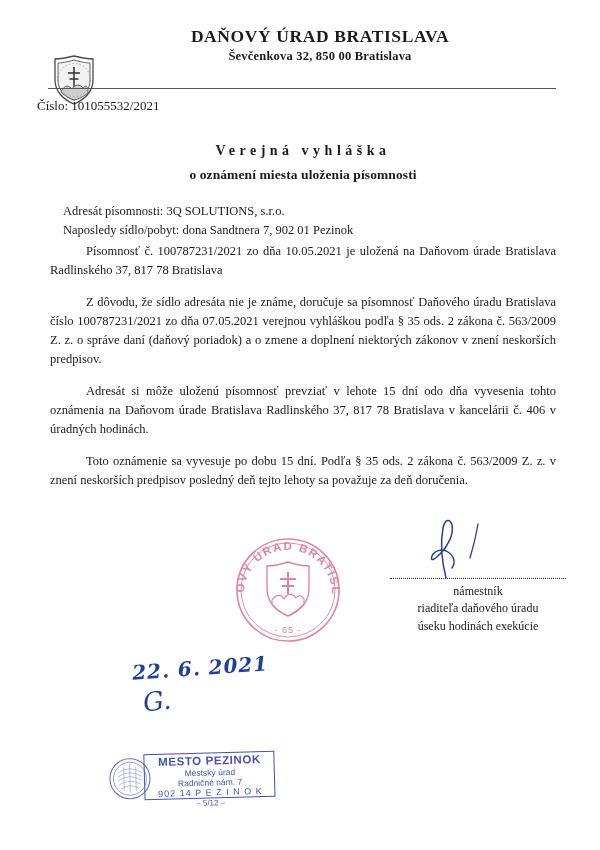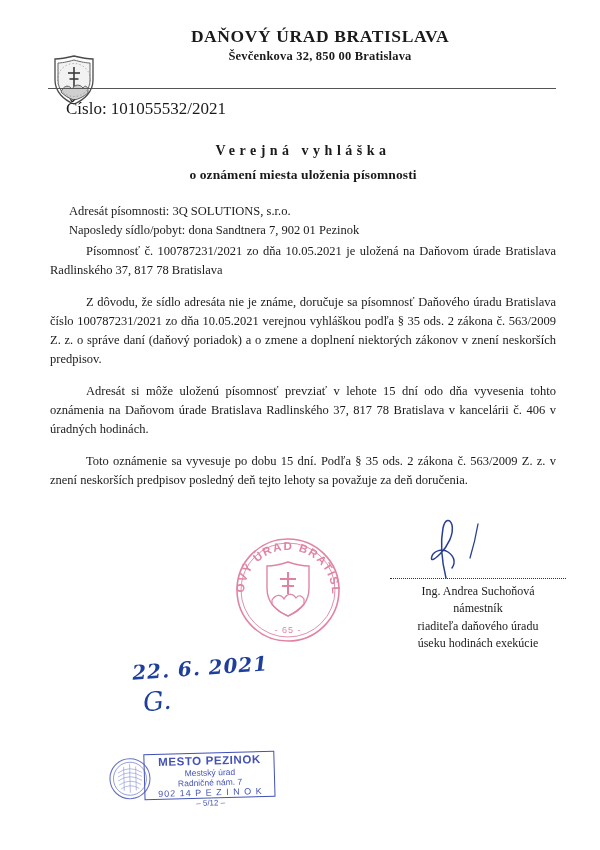--- a/index.html
+++ b/index.html
@@ -56,22 +56,22 @@
     position: absolute;
     left: 48px; top: 88px;
     width: 508px;
     height: 1px;
     background: #555;
   }
 
   
   .refblock {
     position: absolute;
-    left: 66px; top: 96px;
-    font-size: 17px;
+    left: 37px; top: 96px;
+    font-size: 13px;
     line-height: 1.55;
   }
 
   
   .title-wrap {
     position: absolute;
     left: 50px; top: 143px;
     width: 506px;
     text-align: center;
   }
@@ -84,21 +84,21 @@
   .title-sub {
     font-size: 13.5px;
     font-weight: bold;
     margin-top: 8px;
     letter-spacing: 0.1px;
   }
 
   
   .addressee {
     position: absolute;
-    left: 69px; top: 202px;
+    left: 63px; top: 202px;
     font-size: 12.5px;
     line-height: 1.55;
   }
 
   
   .body-copy {
     position: absolute;
     left: 50px; top: 242px;
     width: 506px;
     font-size: 12.5px;
@@ -250,21 +250,21 @@
     <div class="title-sub">o oznámení miesta uloženia písomnosti</div>
   </div>
 
   <div class="addressee">
     <div>Adresát písomnosti: 3Q SOLUTIONS, s.r.o.</div>
     <div>Naposledy sídlo/pobyt: dona Sandtnera 7, 902 01 Pezinok</div>
   </div>
 
   <div class="body-copy">
     <p>Písomnosť č. 100787231/2021 zo dňa 10.05.2021 je uložená na Daňovom úrade Bratislava Radlinského 37, 817 78 Bratislava</p>
-    <p>Z dôvodu, že sídlo adresáta nie je známe, doručuje sa písomnosť Daňového úradu Bratislava číslo 100787231/2021 zo dňa 10.05.2021 verejnou vyhláškou podľa § 35 ods. 2  zákona č. 563/2009 Z. z. o správe daní (daňový poriadok) a o zmene a doplnení niektorých zákonov v znení neskorších predpisov.</p>
+    <p>Z dôvodu, že sídlo adresáta nie je známe, doručuje sa písomnosť Daňového úradu Bratislava číslo 100787231/2021 zo dňa 07.05.2021 verejnou vyhláškou podľa § 35 ods. 2  zákona č. 563/2009 Z. z. o správe daní (daňový poriadok) a o zmene a doplnení niektorých zákonov v znení neskorších predpisov.</p>
     <p>Adresát si môže uloženú písomnosť prevziať v lehote 15 dní odo dňa vyvesenia tohto oznámenia na Daňovom úrade Bratislava Radlinského 37, 817 78 Bratislava v kancelárii č. 406 v úradných hodinách.</p>
     <p>Toto oznámenie sa vyvesuje po dobu 15 dní. Podľa § 35 ods. 2 zákona č. 563/2009 Z. z. v znení neskorších predpisov posledný deň tejto lehoty sa považuje  za deň doručenia.</p>
   </div>
 
   <div class="round-stamp">
     <svg viewBox="0 0 112 112" width="112" height="112">
       <defs>
         <path id="arcTop" d="M 12 60 A 44 44 0 0 1 100 60" fill="none"></path>
       </defs>
       <circle cx="56" cy="56" r="51" fill="none" stroke="#d4547e" stroke-width="1.6"></circle>
@@ -284,21 +284,20 @@
   </div>
 
   <div class="sig-block">
     <div class="sig-ink">
       <svg width="120" height="62" viewBox="0 0 120 62">
         <path d="M34 60 C30 44 28 26 31 10 C33 1 38 0 40 7 C42 16 36 28 28 36 C22 42 18 44 20 38 C22 33 30 30 36 34 C42 38 44 44 40 50" fill="none" stroke="#2a3f8f" stroke-width="1.5" stroke-linecap="round"></path>
         <path d="M66 6 C64 18 61 30 58 40" fill="none" stroke="#2a3f8f" stroke-width="1.3" stroke-linecap="round"></path>
       </svg>
     </div>
     <div class="sig-rule"></div>
-    <div class="sig-name">Ing. Andrea Suchoňová</div>
     <div class="sig-role">námestník</div>
     <div class="sig-role">riaditeľa daňového úradu</div>
     <div class="sig-role">úseku hodinách exekúcie</div>
   </div>
 
   <div class="post-fields">
     
     
     
     

